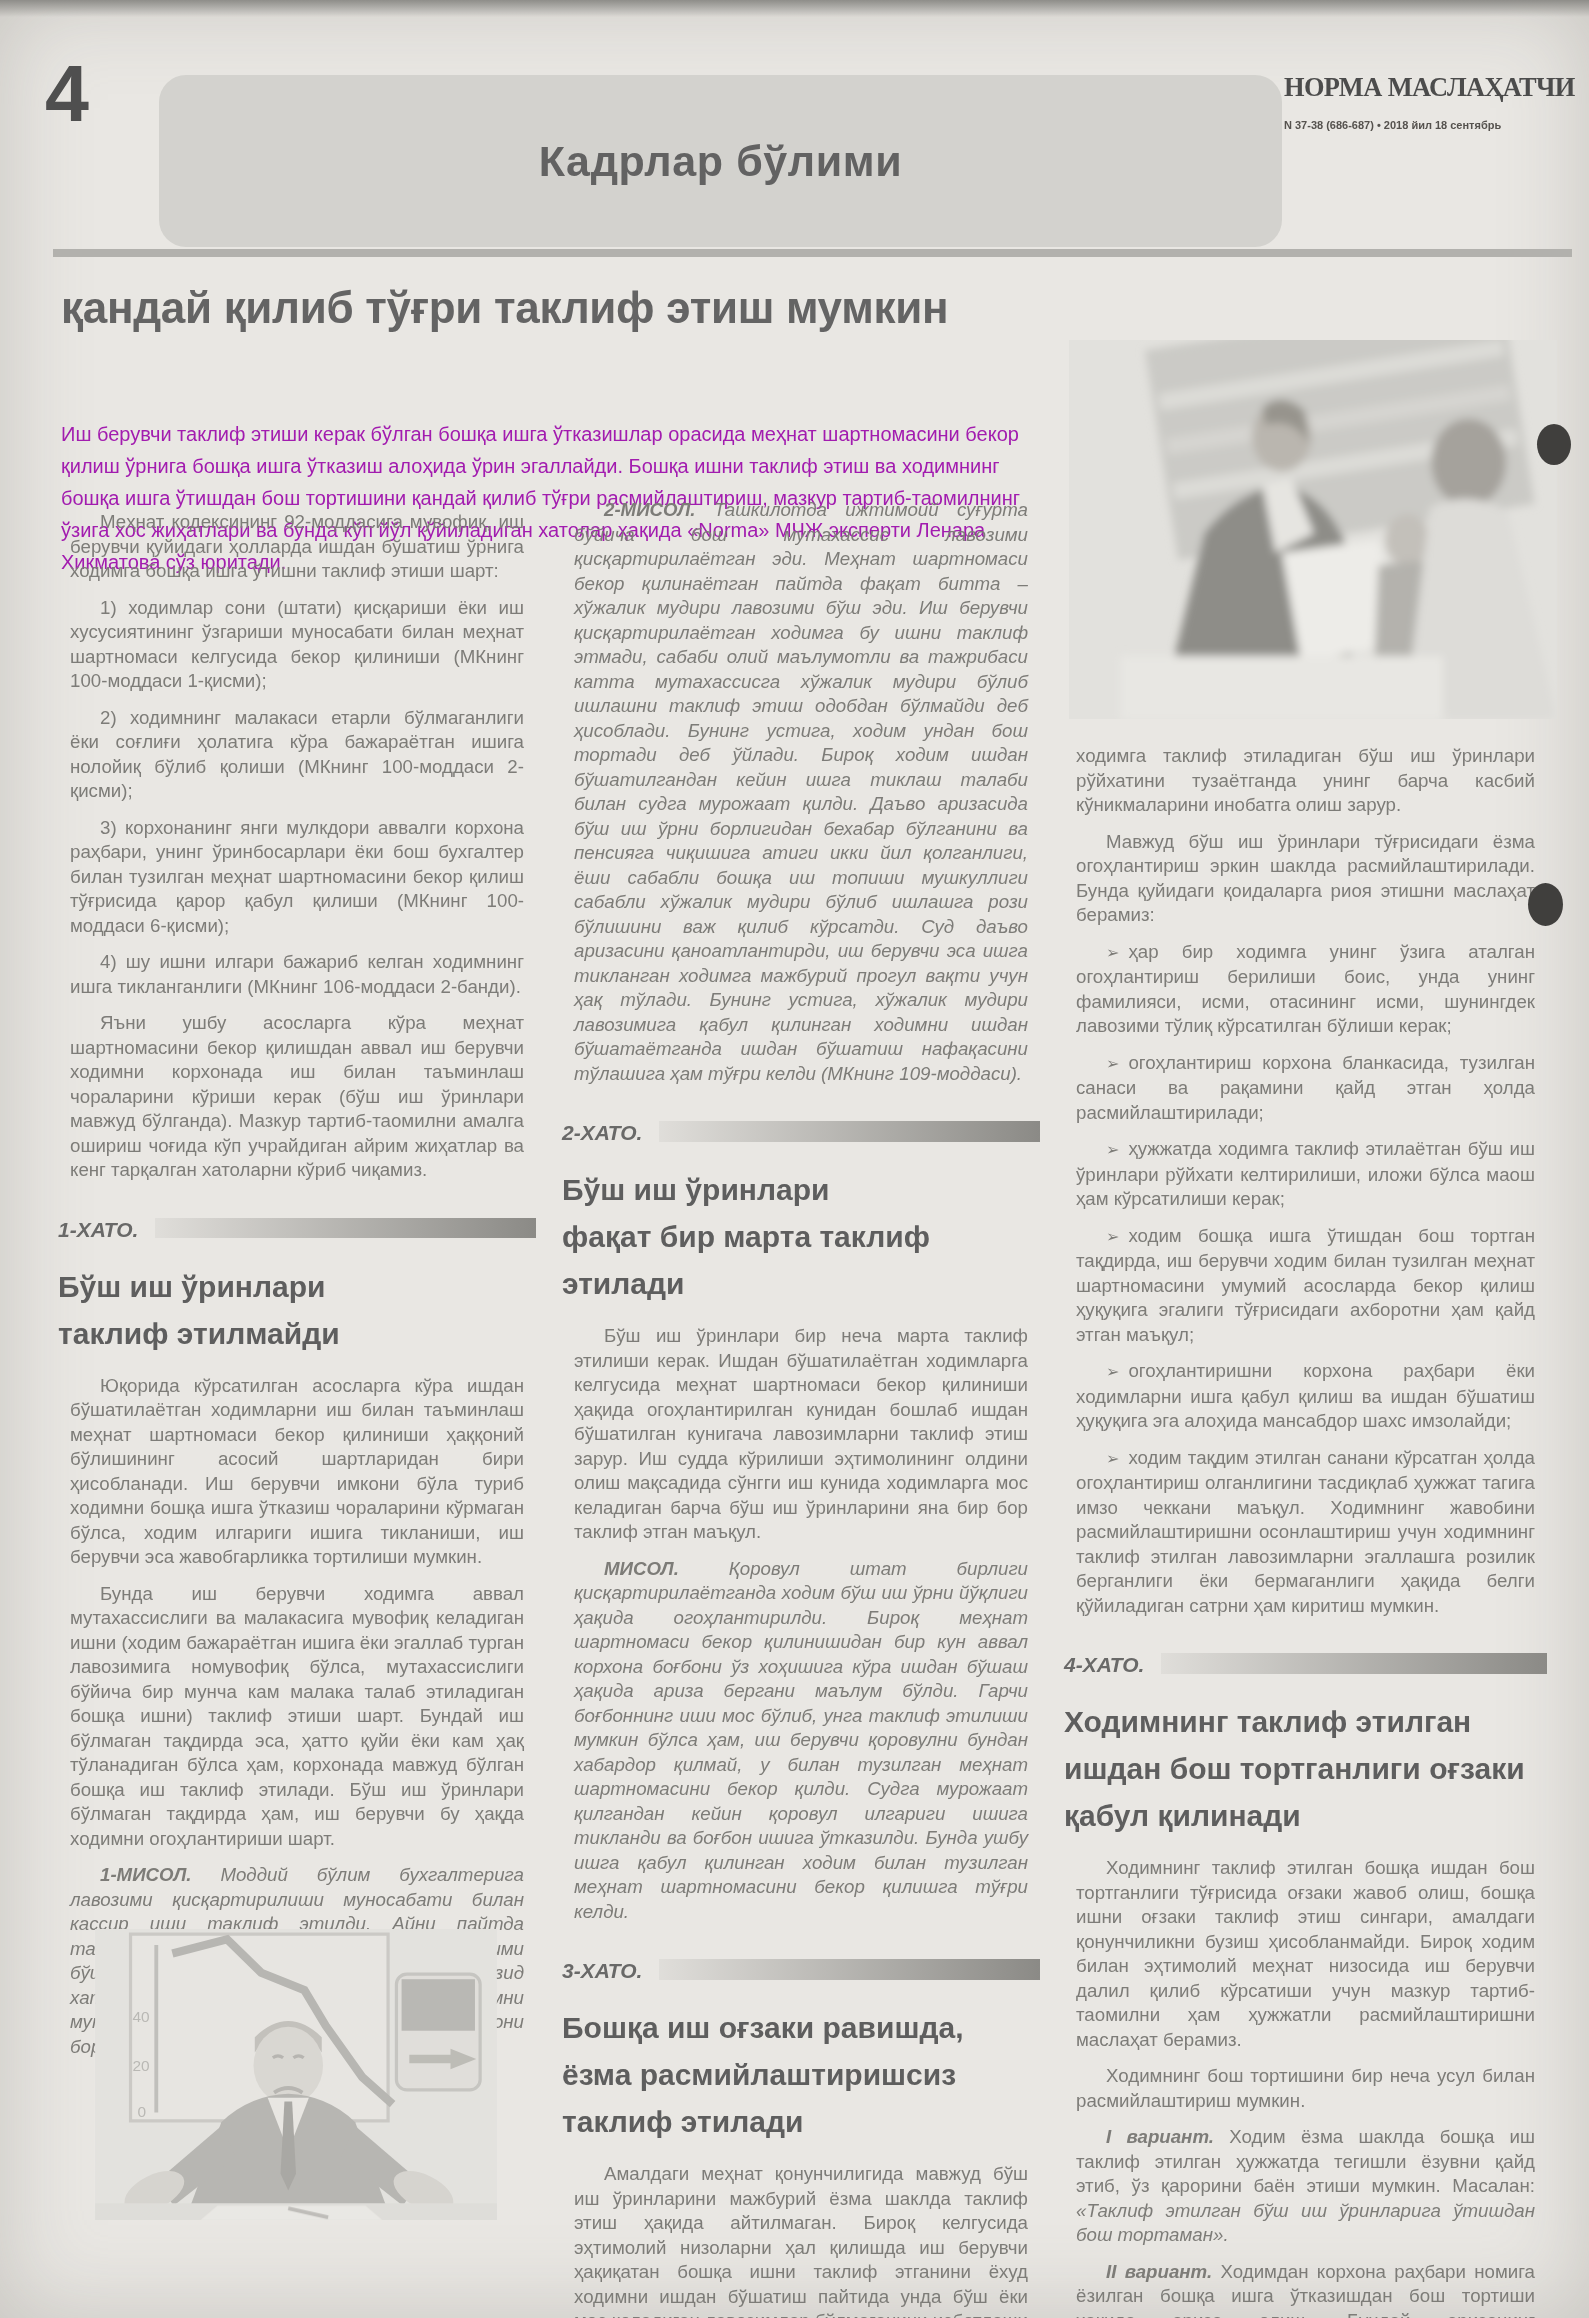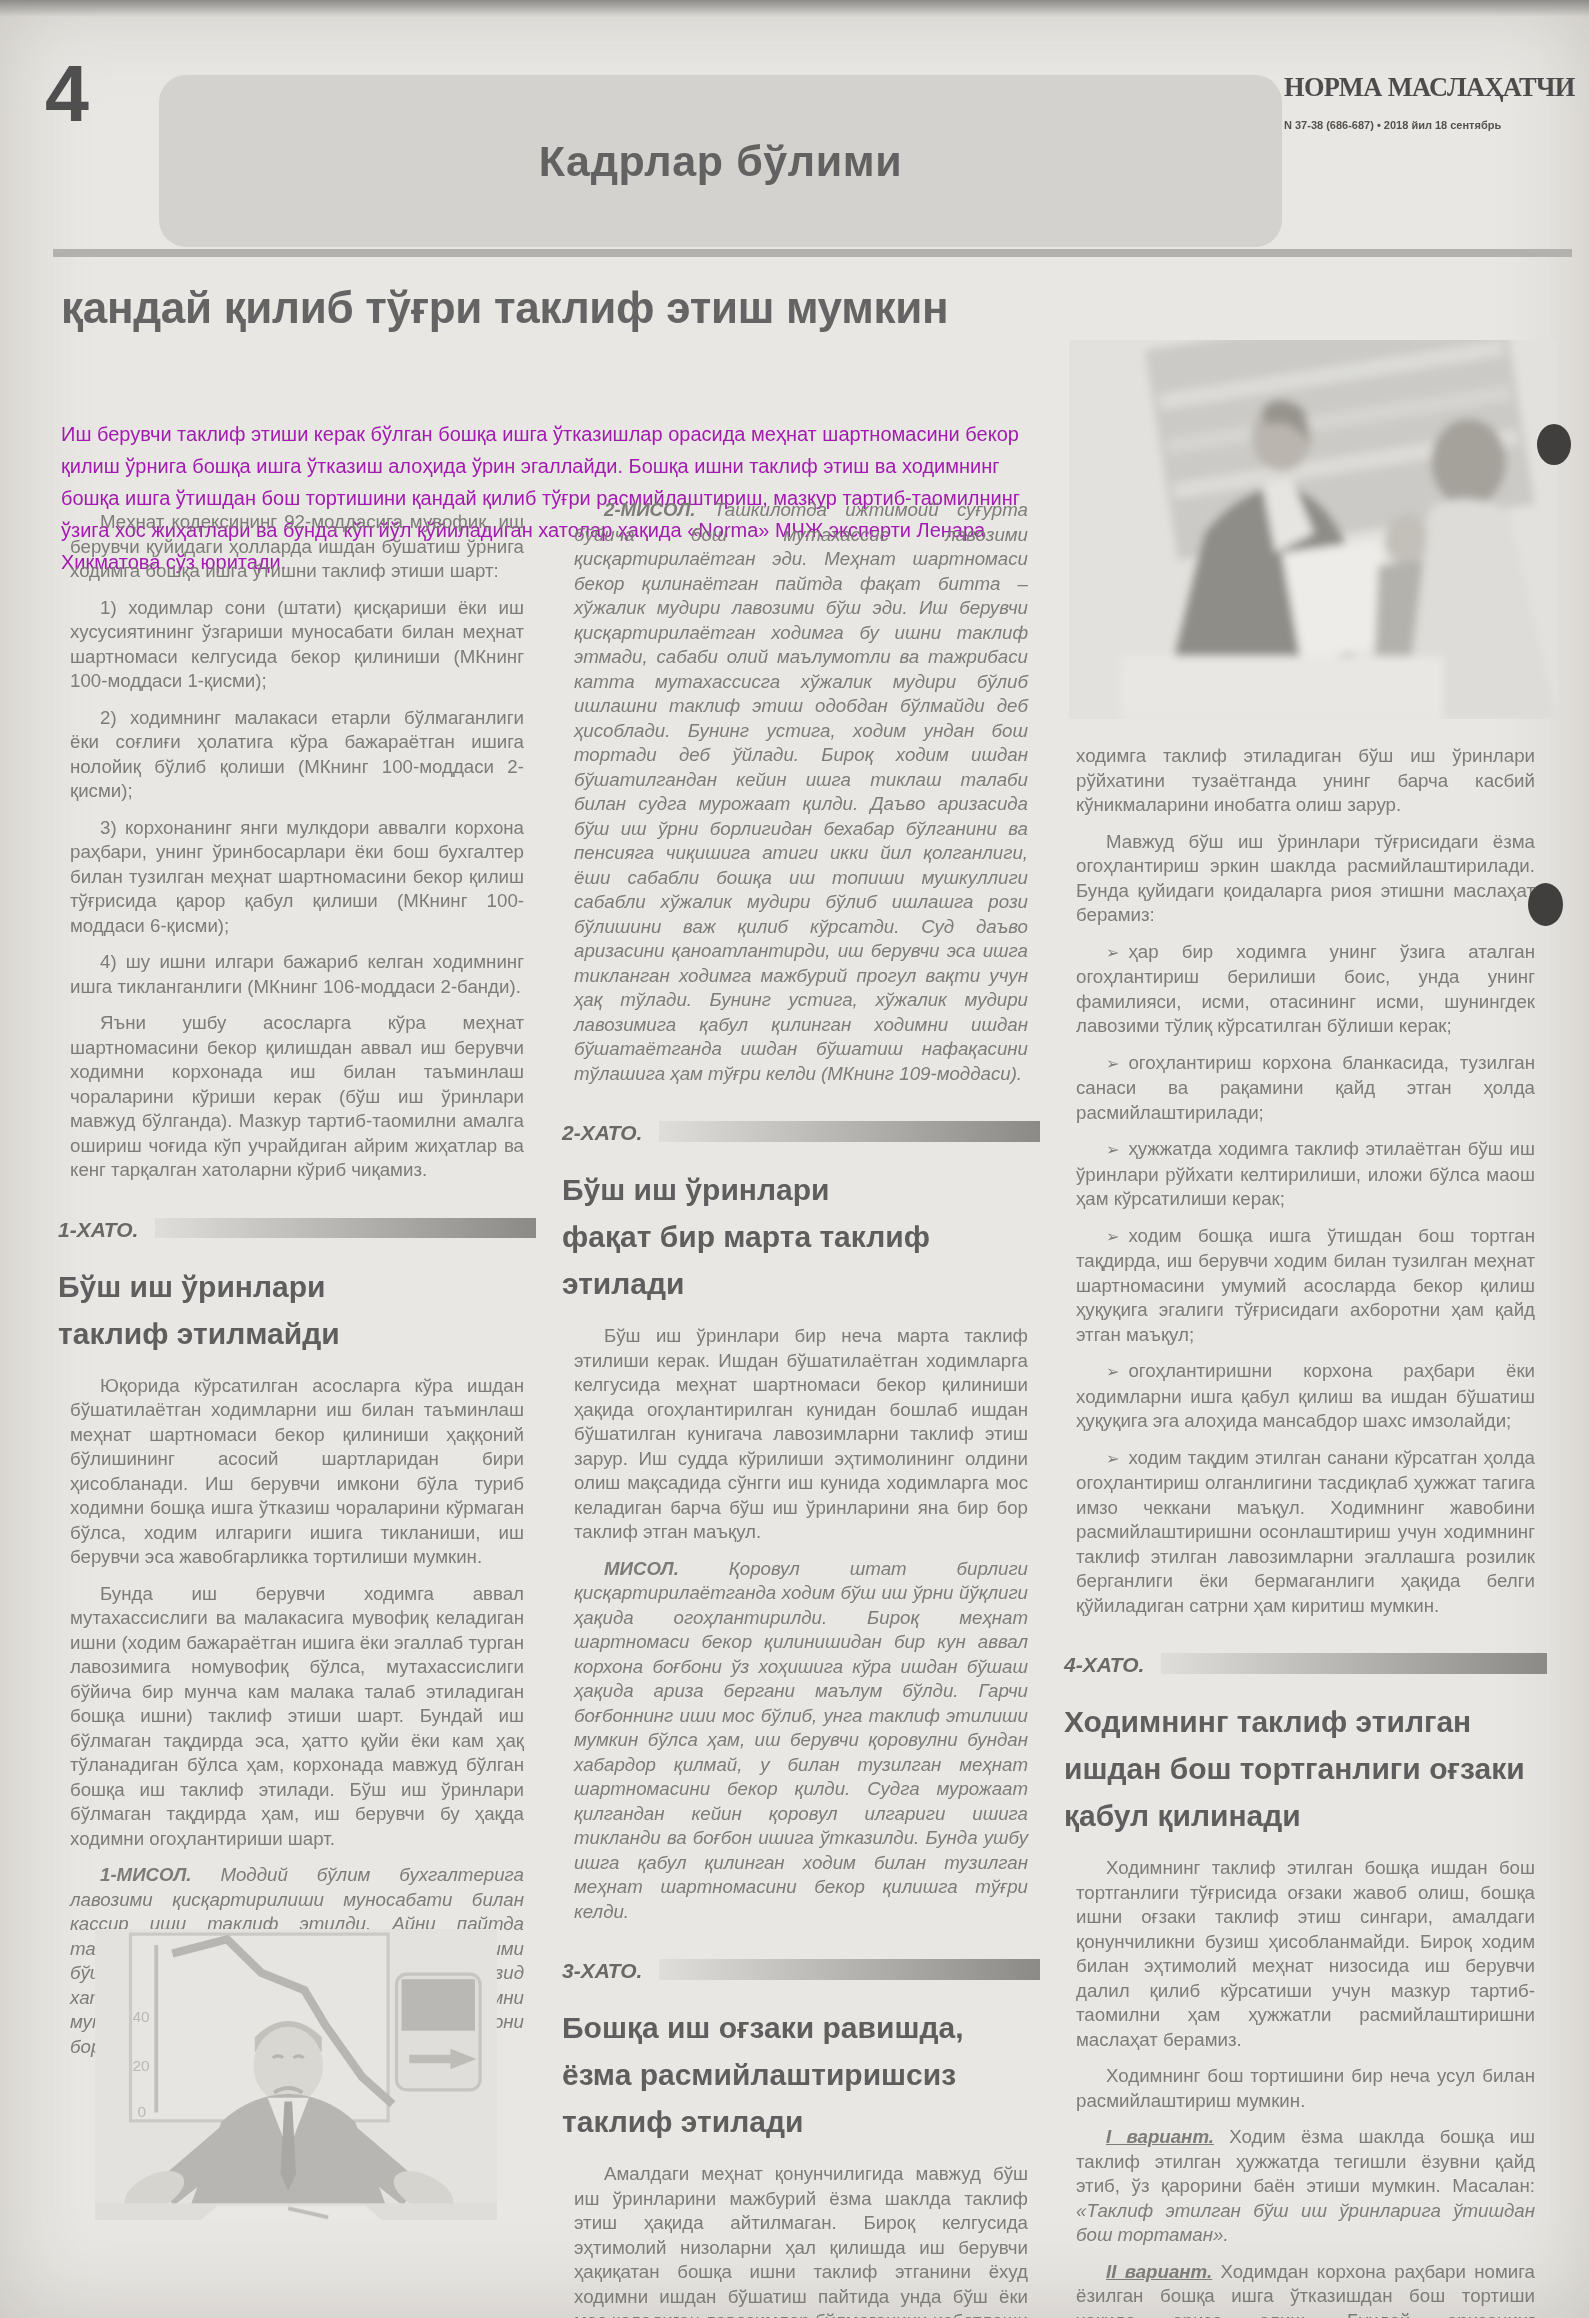--- a/index.html
+++ b/index.html
@@ -32,21 +32,21 @@
   .example.mt0{margin-top:0;}
   .xlabel{font-weight:bold;}
   .kicker{display:flex;margin:35px 0 20.6px;}
   .kicker-label{font-style:italic;font-weight:bold;font-size:21px;color:#696968;flex:0 0 auto;}
   .kicker-bar{flex:1 1 auto;height:20.6px;margin-left:17px;
         background:linear-gradient(90deg,rgba(170,169,165,.15),#8b8a86);}
   .xheading{font-weight:bold;font-size:30px;line-height:47px;color:#5e5e5e;white-space:pre-line;
         margin:0 0 17px 0;text-align:left;}
   .bullet .marker{margin-right:9px;font-size:16px;color:#7d7c78;}
   .variant{margin-top:35px;}
-  .vlabel{font-weight:bold;font-style:italic;text-decoration:underline;}
+  .vlabel{font-weight:bold;font-style:italic;}
   .vquote{font-style:italic;}
   .cartoon{position:absolute;left:95px;top:1929px;width:402px;height:291px;}
   .blob{position:absolute;border-radius:50%;background:#403f3d;}
   #blob1{left:1537px;top:424px;width:34px;height:41px;}
   #blob2{left:1528px;top:883px;width:35px;height:43px;}
 </style>
 </head>
 <body>
 
 <div class="page">

